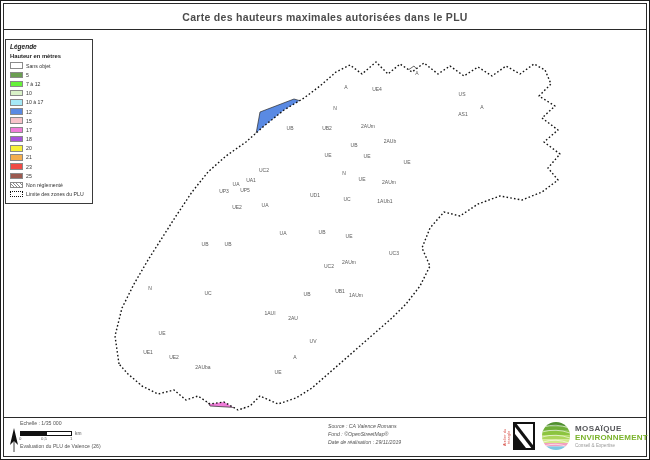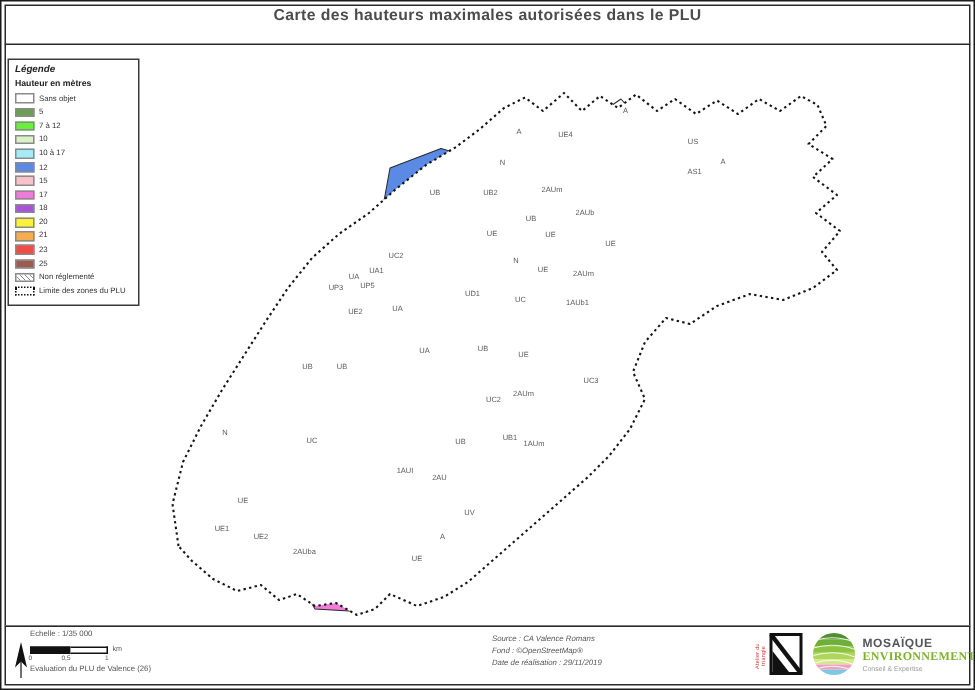--- a/index.html
+++ b/index.html
@@ -1,19 +1,19 @@
 <!DOCTYPE html>
 <html><head>
 <meta charset="utf-8">
 <style>
   html,body{margin:0;padding:0;background:#e8e8e8;}
   .page{position:relative;width:650px;height:460px;background:#fff;border:1.5px solid #1a1a1a;
         box-sizing:border-box;font-family:"Liberation Sans",sans-serif;overflow:hidden;}
   .title-bar{position:absolute;left:2px;top:2px;right:2px;height:25px;border:1px solid #2a2a2a;
-        background:#fff;display:flex;justify-content:center;z-index:4;}
+        background:#fff;display:flex;align-items:center;justify-content:center;z-index:4;}
   .title-bar h1{margin:0;font-size:10.5px;font-weight:bold;color:#4c4c4c;letter-spacing:.3px;}
   .map-frame{position:absolute;left:2px;top:28px;right:2px;bottom:41px;border:1px solid #2a2a2a;
         background:#fff;overflow:hidden;z-index:1;}
   .map-frame svg{display:block;}
   
   .legend{position:absolute;left:4px;top:38px;width:88px;border:1px solid #3a3a3a;background:#fff;
         z-index:5;padding:3px 3px 4px 4px;box-sizing:border-box;}
   .legend-title{font-size:6.5px;font-weight:bold;font-style:italic;color:#222;margin-bottom:3px;}
   .legend-subtitle{font-size:5.8px;font-weight:bold;color:#222;margin-bottom:2px;}
   .legend-row{display:flex;align-items:center;height:9.2px;}
@@ -39,21 +39,21 @@
   .eval-line{font-size:5.2px;color:#555;margin-top:1px;}
   .north{position:absolute;left:4px;top:9px;width:12px;height:26px;}
   .source-block{position:absolute;left:324px;top:5px;font-style:italic;font-size:5.2px;
         color:#555;line-height:1.5;}
   .atelier{position:absolute;left:499px;top:3px;width:34px;height:32px;}
   .atelier-text{position:absolute;left:0;top:1px;width:7px;height:30px;font-size:3.6px;color:#d2362c;
         writing-mode:vertical-rl;transform:rotate(180deg);text-align:center;letter-spacing:.2px;}
   .mosaique{position:absolute;left:537px;top:3px;display:flex;align-items:center;}
   .mosaique-texts{margin-left:4px;line-height:1.15;}
   .mq-name{font-size:8px;font-weight:bold;color:#55565a;letter-spacing:.4px;}
-  .mq-env{font-size:8px;font-weight:bold;color:#7ab32b;letter-spacing:.2px;font-family:Liberation Serif, serif;}
+  .mq-env{font-size:8px;font-weight:bold;color:#7ab32b;letter-spacing:.2px;}
   .mq-tag{font-size:4.6px;color:#9a9a9a;margin-top:1px;}
 </style>
 </head>
 <body>
 
 <div class="page">
 
   <div class="title-bar">
     <h1>Carte des hauteurs maximales autorisées dans le PLU</h1>
   </div>

